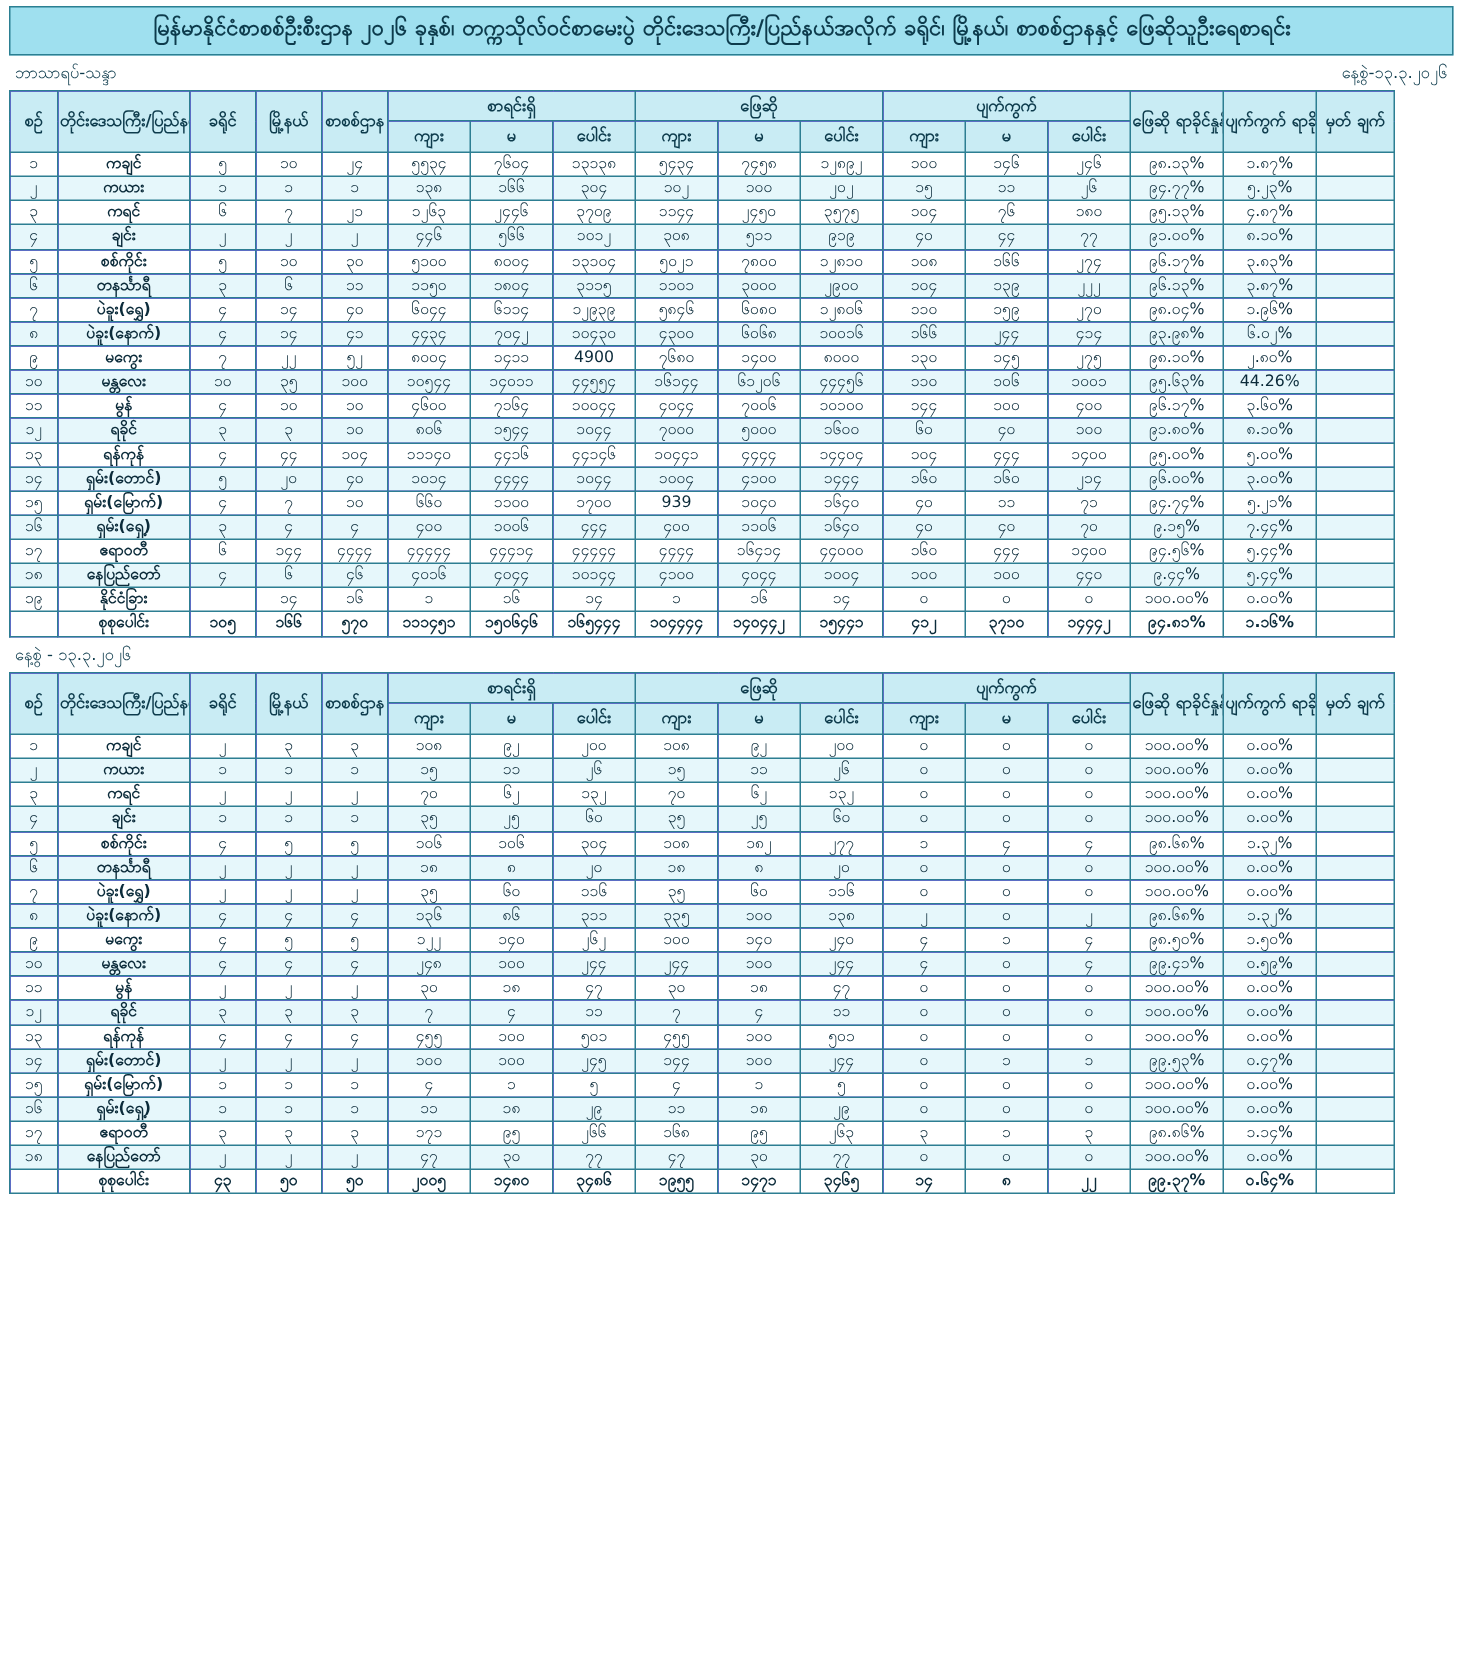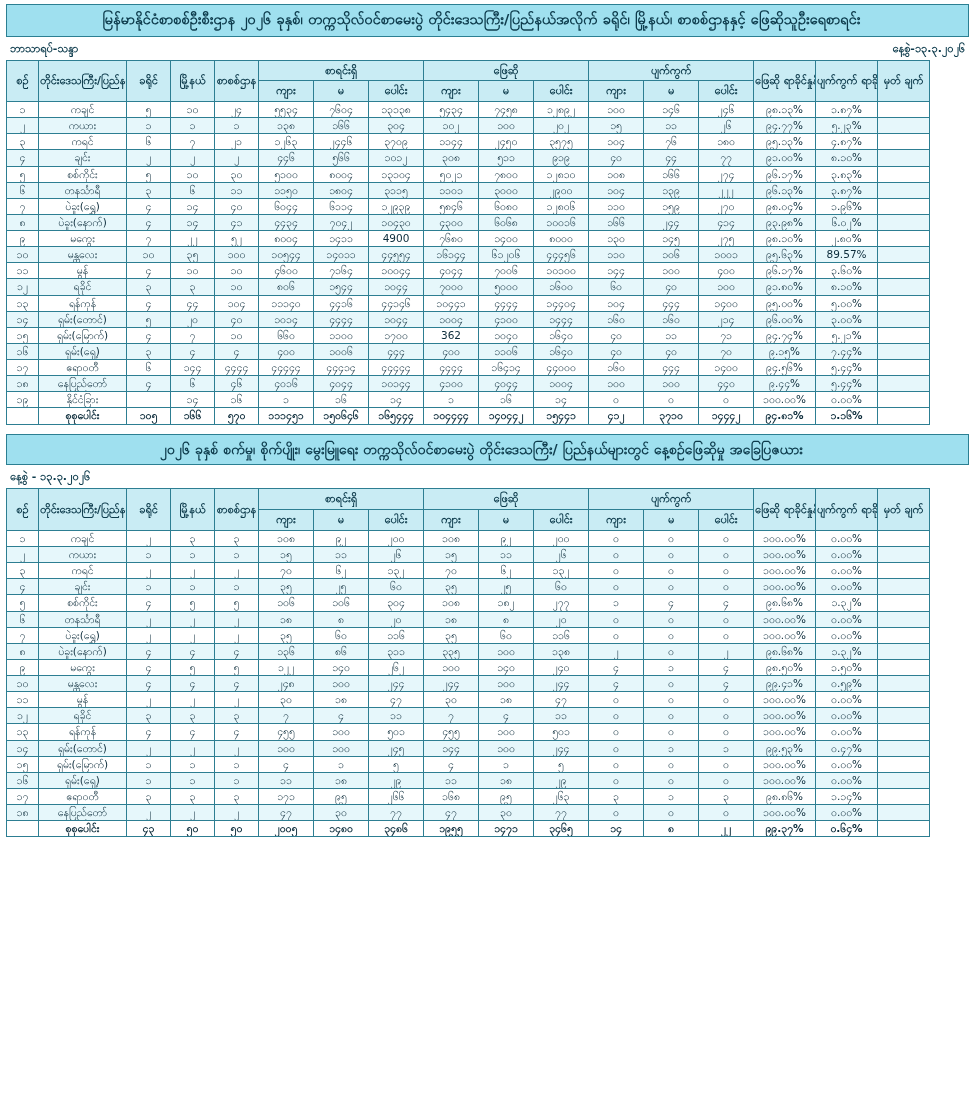--- a/index.html
+++ b/index.html
@@ -30,21 +30,21 @@
   .title-band.second{ margin-top:9px; }
   .title-band.second .t{ font-size:14px; }
 
   
   .subline{
     display:flex;
     justify-content:space-between;
     align-items:flex-end;
     padding:2px 10px 3px 10px;
     font-size:11px;
-    font-weight:bold;
+    font-weight:normal;
     color:#0d3b4c;
   }
   .subline .left{ text-align:left; }
   .subline .right{ text-align:right; }
 
   
   table.grid{
     border-collapse:collapse;
     table-layout:fixed;
     width:796px;
@@ -63,21 +63,21 @@
   table.grid thead th{
     background:#c9ecf4;
     font-weight:bold;
     font-size:11px;
     color:#0d3b4c;
     padding:3px 1px;
   }
   table.grid tbody tr:nth-child(even){ background:#e6f7fb; }
   table.grid tbody tr:nth-child(odd){ background:#ffffff; }
   table.grid tbody tr.total{ background:#ffffff; font-weight:bold; }
-  table.grid td.name{ text-align:center; font-weight:normal; }
+  table.grid td.name{ text-align:center; font-weight:bold; }
   table.grid td.sn{ width:30px; }
   table.grid tbody tr.total td{ font-weight:bold; }
 
   
   col.c-sn{width:32px}
   col.c-name{width:88px}
   col.c-small{width:44px}
   col.c-num{width:55px}
   col.c-pct{width:62px}
   col.c-note{width:52px}
@@ -325,21 +325,21 @@
           <td>၁၀၅၄၄</td>
           <td>၁၄၀၁၁</td>
           <td>၄၄၅၅၄</td>
           <td>၁၆၁၄၄</td>
           <td>၆၁၂၀၆</td>
           <td>၄၄၄၅၆</td>
           <td>၁၁၀</td>
           <td>၁၀၆</td>
           <td>၁၀၀၁</td>
           <td>၉၅.၆၃%</td>
-          <td>89.57%</td>
+          <td>44.26%</td>
           <td></td>
         </tr>
         <tr>
           <td class="sn">၁၁</td>
           <td class="name">မွန်</td>
           <td>၄</td>
           <td>၁၀</td>
           <td>၁၀</td>
           <td>၄၆၀၀</td>
           <td>၇၁၆၄</td>
@@ -413,21 +413,21 @@
         </tr>
         <tr>
           <td class="sn">၁၅</td>
           <td class="name">ရှမ်း(မြောက်)</td>
           <td>၄</td>
           <td>၇</td>
           <td>၁၀</td>
           <td>၆၆၀</td>
           <td>၁၁၀၀</td>
           <td>၁၇၀၀</td>
-          <td>362</td>
+          <td>939</td>
           <td>၁၀၄၀</td>
           <td>၁၆၄၀</td>
           <td>၄၀</td>
           <td>၁၁</td>
           <td>၇၁</td>
           <td>၉၄.၇၄%</td>
           <td>၅.၂၁%</td>
           <td></td>
         </tr>
         <tr>
@@ -521,23 +521,20 @@
           <td>၄၁၂</td>
           <td>၃၇၁၀</td>
           <td>၁၄၄၄၂</td>
           <td>၉၄.၈၁%</td>
           <td>၁.၁၆%</td>
           <td></td>
         </tr>
       </tbody>
   </table>
 
-  <div class="title-band second">
-    <div class="t">၂၀၂၆ ခုနှစ် စက်မှု၊ စိုက်ပျိုး၊ မွေးမြူရေး တက္ကသိုလ်ဝင်စာမေးပွဲ တိုင်းဒေသကြီး/ ပြည်နယ်များတွင် နေ့စဉ်ဖြေဆိုမှု အခြေပြဇယား</div>
-  </div>
 
   <div class="subline">
     <div class="right">နေ့စွဲ - ၁၃.၃.၂၀၂၆</div>
   </div>
 
   <table class="grid" id="table2">
     <colgroup>
       <col class="c-sn">
         <col class="c-name">
         <col class="c-small">

